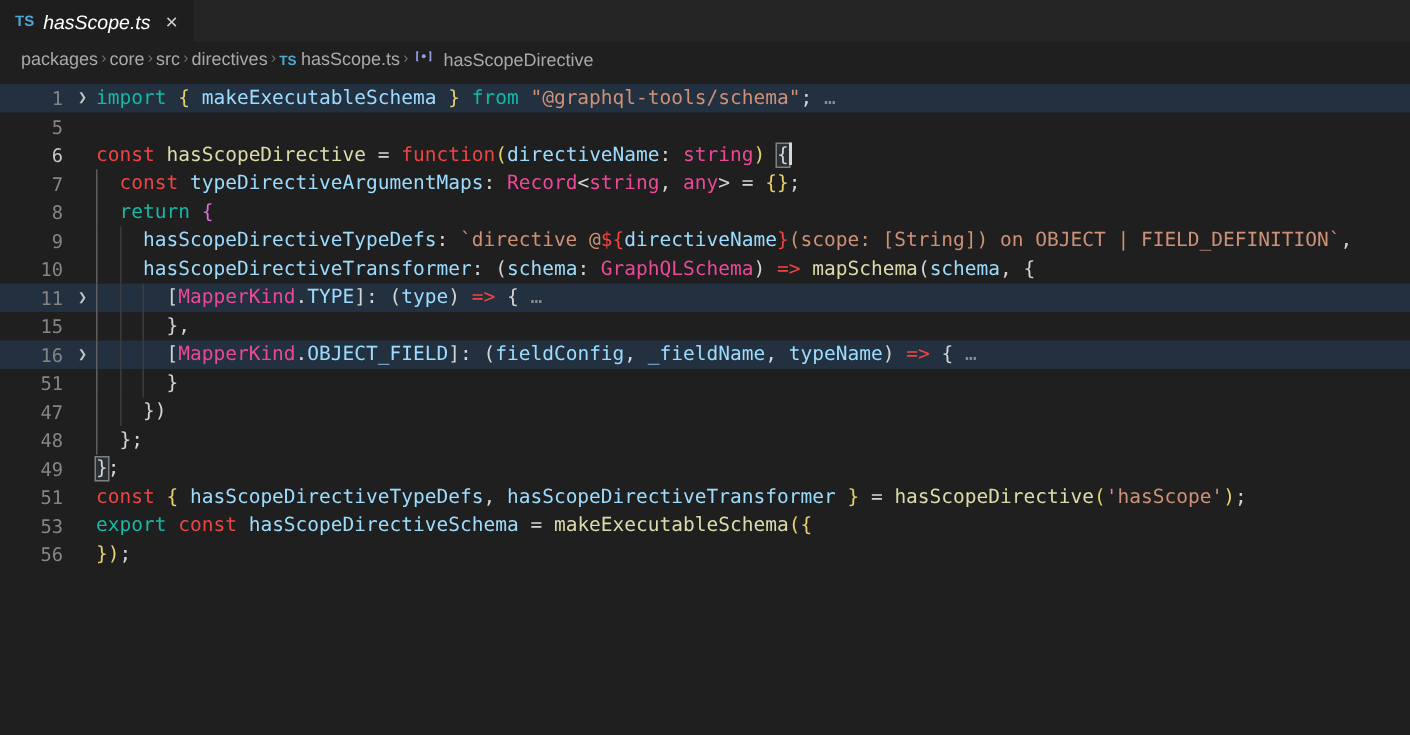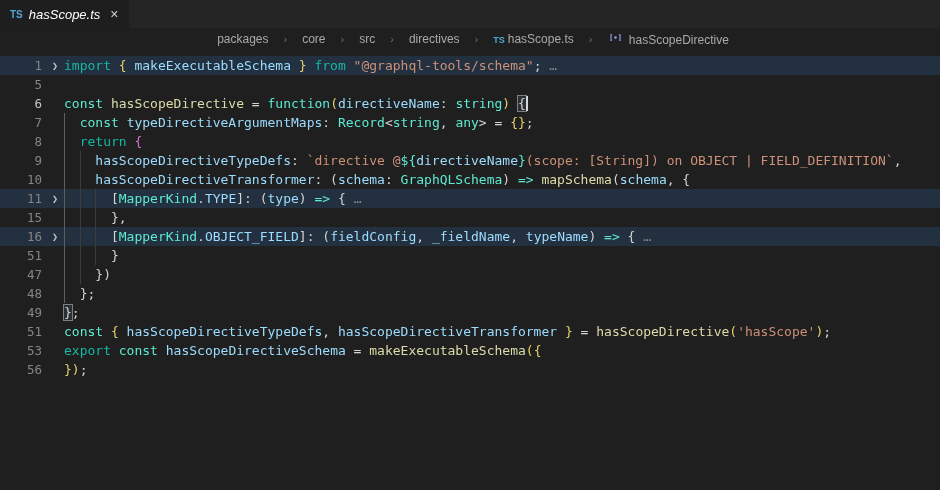--- a/index.html
+++ b/index.html
@@ -10,45 +10,45 @@
   .tabbar { display:flex; height:28px; background:#252526; }
   .tab { display:flex; align-items:center; gap:6px; padding:0 10px; background:#1e1e1e;
          height:28px; min-width:118px; cursor:pointer; }
   .tab .ficon { font-size:10px; font-weight:bold; color:#4fa7d6; font-style:normal; }
   .tab .tlabel { color:#ffffff; font-size:13px; font-style:italic; }
   .tab .close { color:#cfcfcf; font-size:14px; margin-left:4px; line-height:1; }
   .tabbar-rest { flex:1; background:#252526; }
 
   
   .breadcrumb { display:flex; align-items:center; height:22px; background:#1f1f1f;
-                padding:0 8px 0 14px; font-size:12px; color:#a9a9a9; gap:13px; white-space:nowrap;justify-content:center; }
+                padding:0 8px 0 14px; font-size:12px; color:#a9a9a9; gap:0; white-space:nowrap; }
   .breadcrumb .sep { color:#6e6e6e; font-size:11px; padding:0 2px; }
   .breadcrumb .crumb { cursor:pointer; }
   .breadcrumb .ficon { font-size:9px; font-weight:bold; color:#4fa7d6; margin-right:3px; }
   .breadcrumb .symicon { display:inline-block; width:13px; height:13px; margin:0 3px -2px 2px; }
 
   
   .editor { position:relative; width:940px; height:440px; background:#1f1f1f;
             font-family:"DejaVu Sans Mono","Liberation Mono",monospace; font-size:13px; padding-top:6px; }
   .line { display:flex; height:19px; line-height:19px; position:relative; white-space:pre; }
   .line.hl { background:#23303f; }
   .gutter { width:46px; flex:0 0 46px; text-align:right; color:#858585; font-size:12.5px;
             user-select:none; padding-right:4px; }
   .gutter.active { color:#c6c6c6; }
   .foldcol { width:18px; flex:0 0 18px; color:#c5c5c5; font-size:10px; text-align:center;
              cursor:pointer; }
   .code { position:relative; flex:1; }
   .guide { position:absolute; top:0; bottom:0; width:1px; background:#3c3c3c; }
   .guide.ag { background:#5e5e5e; }
 
   .kp { color:#14b8a6; }  
-  .kb { color:#5eead4; }  
+  .kb { color:#ef4444; }  
   .v  { color:#9cdcfe; }  
   .f  { color:#dcdcaa; }  
-  .t  { color:#5eead4; }  
+  .t  { color:#ec4899; }  
   .s  { color:#ce9178; }  
   .p  { color:#d4d4d4; }  
   .g1 { color:#e8d16c; }  
   .g2 { color:#da70d6; }  
   .fold3 { color:#8a8a8a; }
   .bm { color:#d4d4d4; border:1px solid #7f7f7f; background:rgba(88,128,160,.18); margin:-1px; }
   .cur { display:inline-block; width:2px; height:15px; background:#d7d7d7; vertical-align:-3px; }
 </style>
 </head>
 <body>

